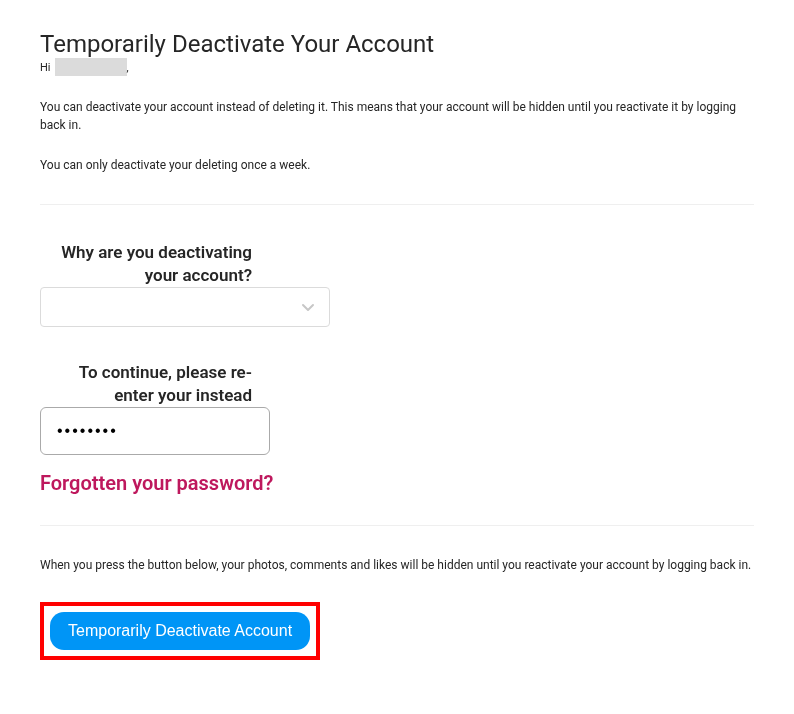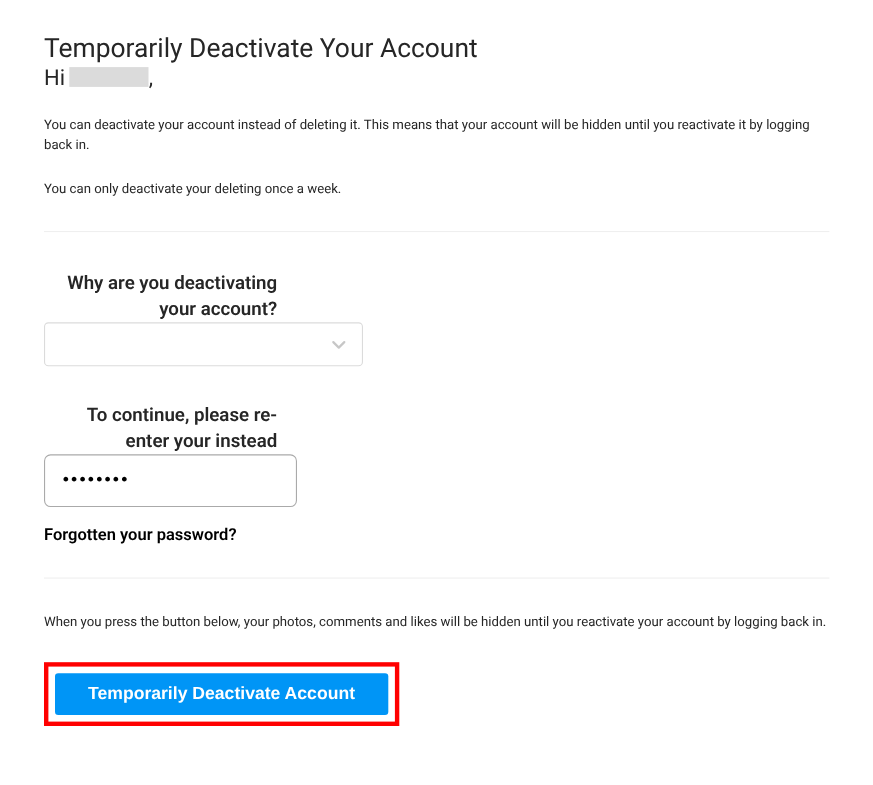--- a/index.html
+++ b/index.html
@@ -13,21 +13,21 @@
       background: #fff;
       width: 794px;
       padding: 30px 40px;
     }
     .page-title {
       font-size: 24px;
       font-weight: 400;
       color: #262626;
     }
     .greeting {
-      font-size: 20px;
+      font-size: 11px;
       margin-bottom: 22px;
       display: flex;
       align-items: center;
     }
     .greeting-prefix {
       margin-right: 4px;
     }
     .redacted {
       display: inline-block;
       width: 72px;
@@ -97,40 +97,40 @@
       height: 48px;
       border: 1px solid #aaa;
       border-radius: 6px;
       padding: 0 16px;
       font-size: 16px;
       letter-spacing: 2px;
     }
     .forgot-link {
       display: inline-block;
       margin-top: 16px;
-      color: #000000;
-      font-size: 15px;
+      color: #be185d;
+      font-size: 20px;
       font-weight: 600;
       text-decoration: none;
       cursor: pointer;
     }
     .button-highlight {
       display: inline-block;
       border: 4px solid #ff0000;
       padding: 6px;
       margin-top: 6px;
     }
     .deactivate-button {
       background: #0095f6;
       color: #fff;
       border: none;
-      padding: 10px 30px;
+      padding: 10px 18px;
       font-size: 16px;
-      font-weight: 700;
-      border-radius: 3px;
+      font-weight: 400;
+      border-radius: 14px;
       cursor: pointer;
     }
   </style>
 </head>
 <body>
 
 
 
 <h1 class="page-title">Temporarily Deactivate Your Account</h1>
 

